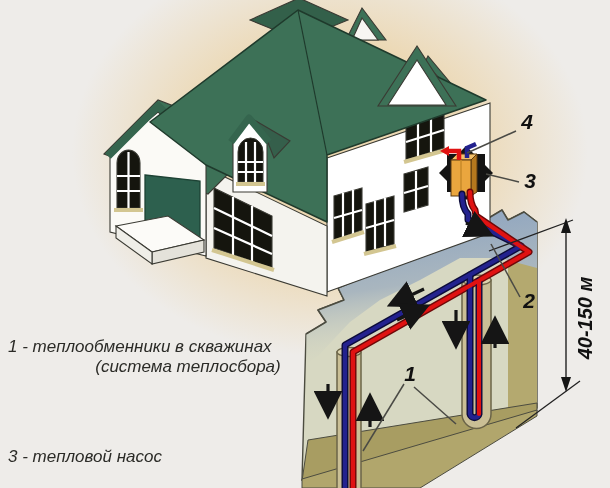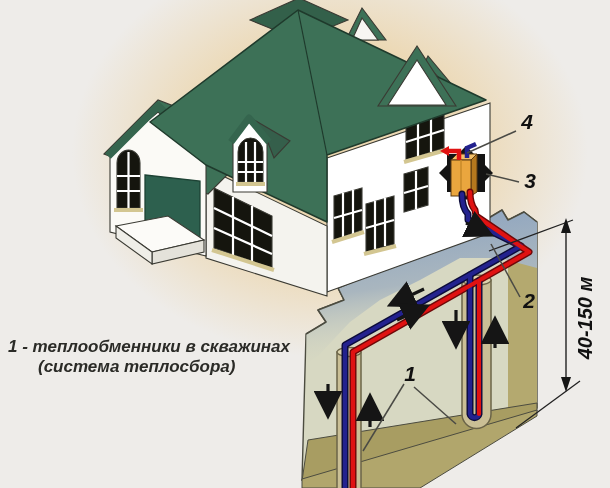--- a/index.html
+++ b/index.html
@@ -7,24 +7,24 @@
     position:relative;width:610px;height:488px;overflow:hidden;
     font-family:"Liberation Sans", sans-serif;
     background:
       radial-gradient(ellipse 258px 205px at 330px 152px,
         #ead6ae 0%, #ecd9b6 55%, rgba(238,228,206,0) 100%),
       #eeece9;
   }
   svg{position:absolute;left:0;top:0;}
   .legend{
     position:absolute;left:8px;width:330px;
-    font-weight:bold;font-style:italic;color:#2b2b27;
+    font-weight:normal;font-style:italic;color:#2b2b27;
     font-size:17px;line-height:1.2;
   }
-  .legend .l2{margin-left:30px;}
+  .legend .l2{margin-left:30px;text-align:center;}
   .lg1{top:337px}.lg2{top:393px}.lg3{top:447px}
   .callout{font:italic bold 21px "Liberation Sans",sans-serif;fill:#111;}
   .dimtxt{font:italic bold 20px "Liberation Sans",sans-serif;fill:#111;}
   .mull{stroke:#fff;stroke-width:2.2;fill:none;}
   .sill{stroke:#d3c691;stroke-width:4;fill:none;}
   .edge{stroke:#3a3a33;stroke-width:1.1;}
 </style>
 </head>
 <body>
 
@@ -199,13 +199,17 @@
     <text class="callout" x="527" y="129" text-anchor="middle">4</text>
   </g>
 </svg>
 
   <div class="legend lg1">
     <div>1 - теплообменники в скважинах</div>
     <div class="l2">(система теплосбора)</div>
   </div>
   <div class="legend lg2">
   </div>
+  <div class="legend lg3">
+    <div>3 - тепловой насос</div>
+    <div class="l2"></div>
+  </div>
 </div>
 
 </body></html>

